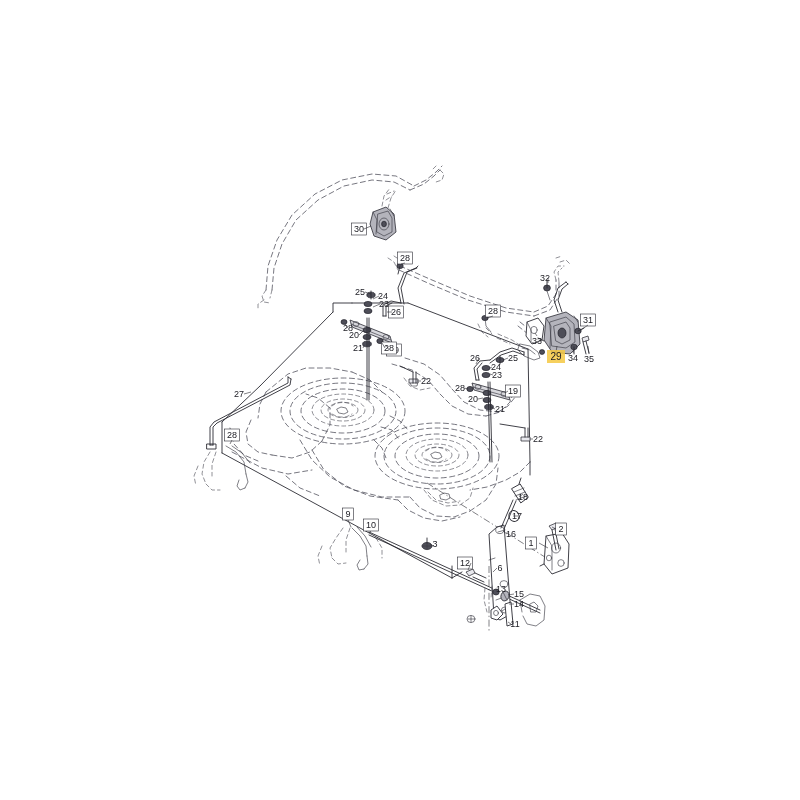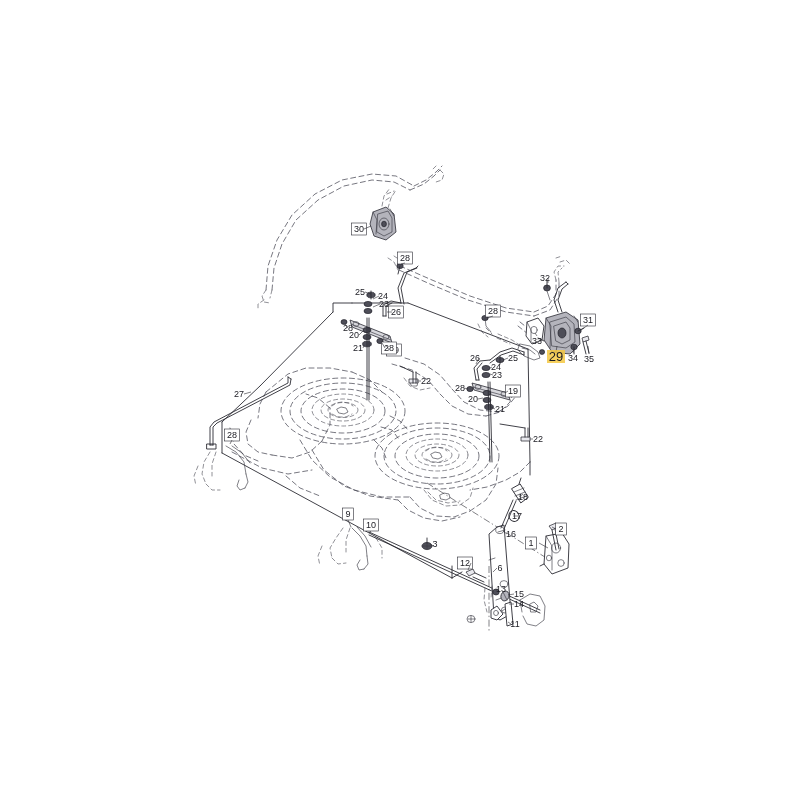--- a/index.html
+++ b/index.html
@@ -556,15 +556,15 @@
     <path class="lead" d="M548 278 L548 283"></path>
     <path class="lead" d="M537 336 L535 333"></path>
     <path class="lead" d="M573 353 L574 350"></path>
     <path class="lead" d="M589 354 L588 346"></path>
   </g>
 
 </svg>
 
 <div id="highlight-29" style="position:absolute;left:547px;top:350px;width:18px;height:13px;background:#f5c842;opacity:0.85;"></div>
 
-<div id="highlight-29-text" style="position:absolute;left:547px;top:350px;width:18px;height:13px;line-height:13px;text-align:center;font-family:'Liberation Sans',sans-serif;font-size:13px;color:#1b1b22;">29</div>
+<div id="highlight-29-text" style="position:absolute;left:547px;top:350px;width:18px;height:13px;line-height:13px;text-align:center;font-family:'Liberation Sans',sans-serif;font-size:10px;color:#1b1b22;">29</div>
 
 </div>
 
 </body></html>

